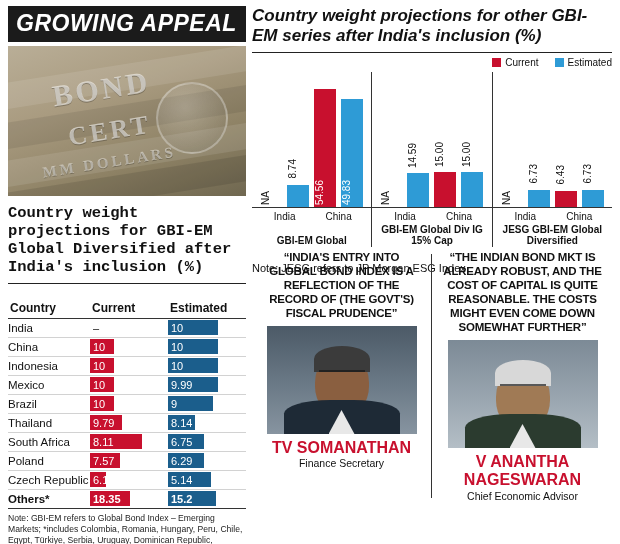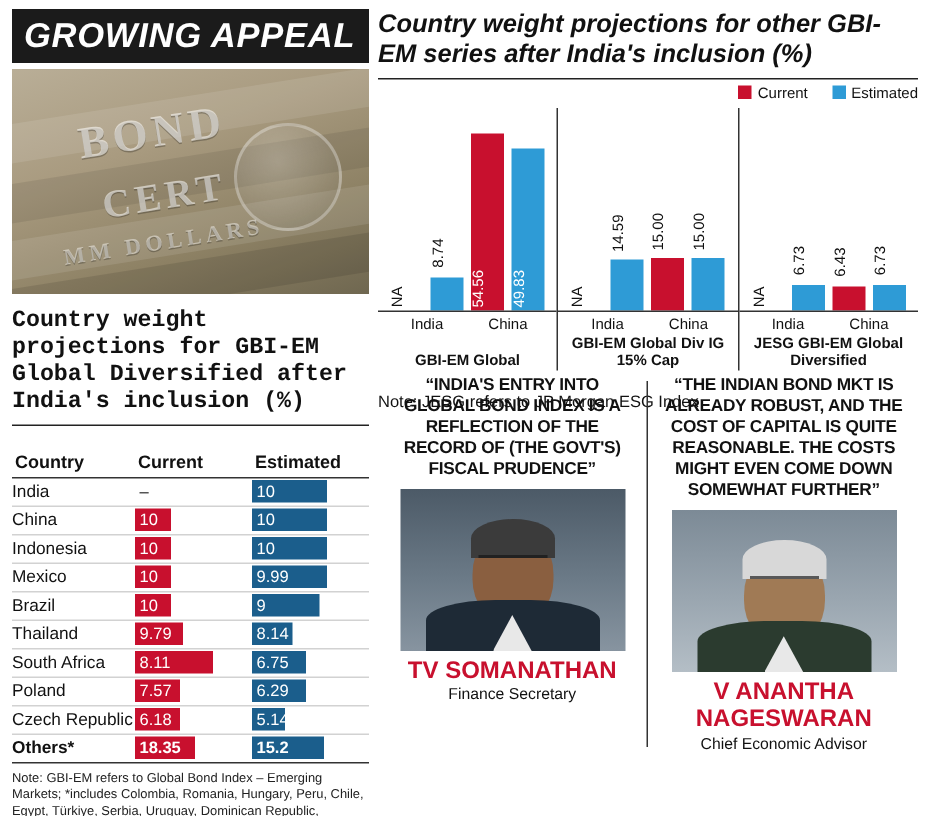--- a/index.html
+++ b/index.html
@@ -295,24 +295,24 @@
           <td class="barcell">
               <div class="bar cur" style="width:30px">7.57</div>
             </td>
           <td class="barcell">
               <div class="bar est" style="width:36px">6.29</div>
             </td>
         </tr>
         <tr>
           <td class="c-name">Czech Republic</td>
           <td class="barcell">
-              <div class="bar cur" style="width:30px">6.18</div>
-            </td>
-          <td class="barcell">
-              <div class="bar est" style="width:22px">5.14</div>
+              <div class="bar cur" style="width:16px">6.18</div>
+            </td>
+          <td class="barcell">
+              <div class="bar est" style="width:43px">5.14</div>
             </td>
         </tr>
         <tr class="others">
           <td class="c-name">Others*</td>
           <td class="barcell">
               <div class="bar cur" style="width:40px">18.35</div>
             </td>
           <td class="barcell">
               <div class="bar est" style="width:48px">15.2</div>
             </td>

